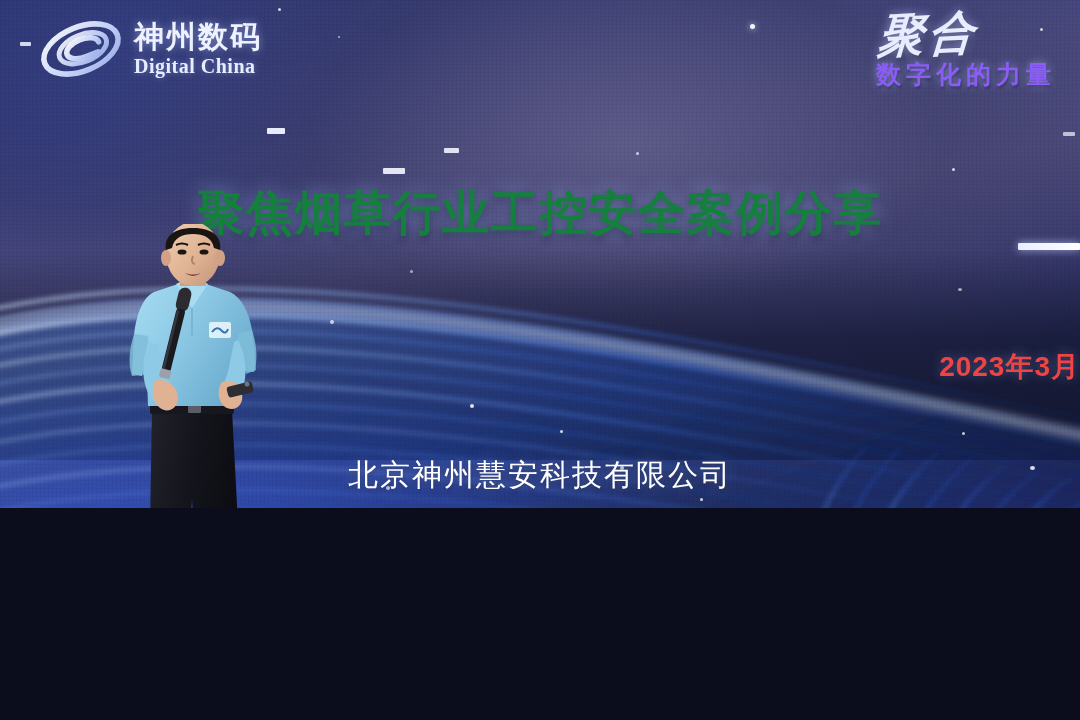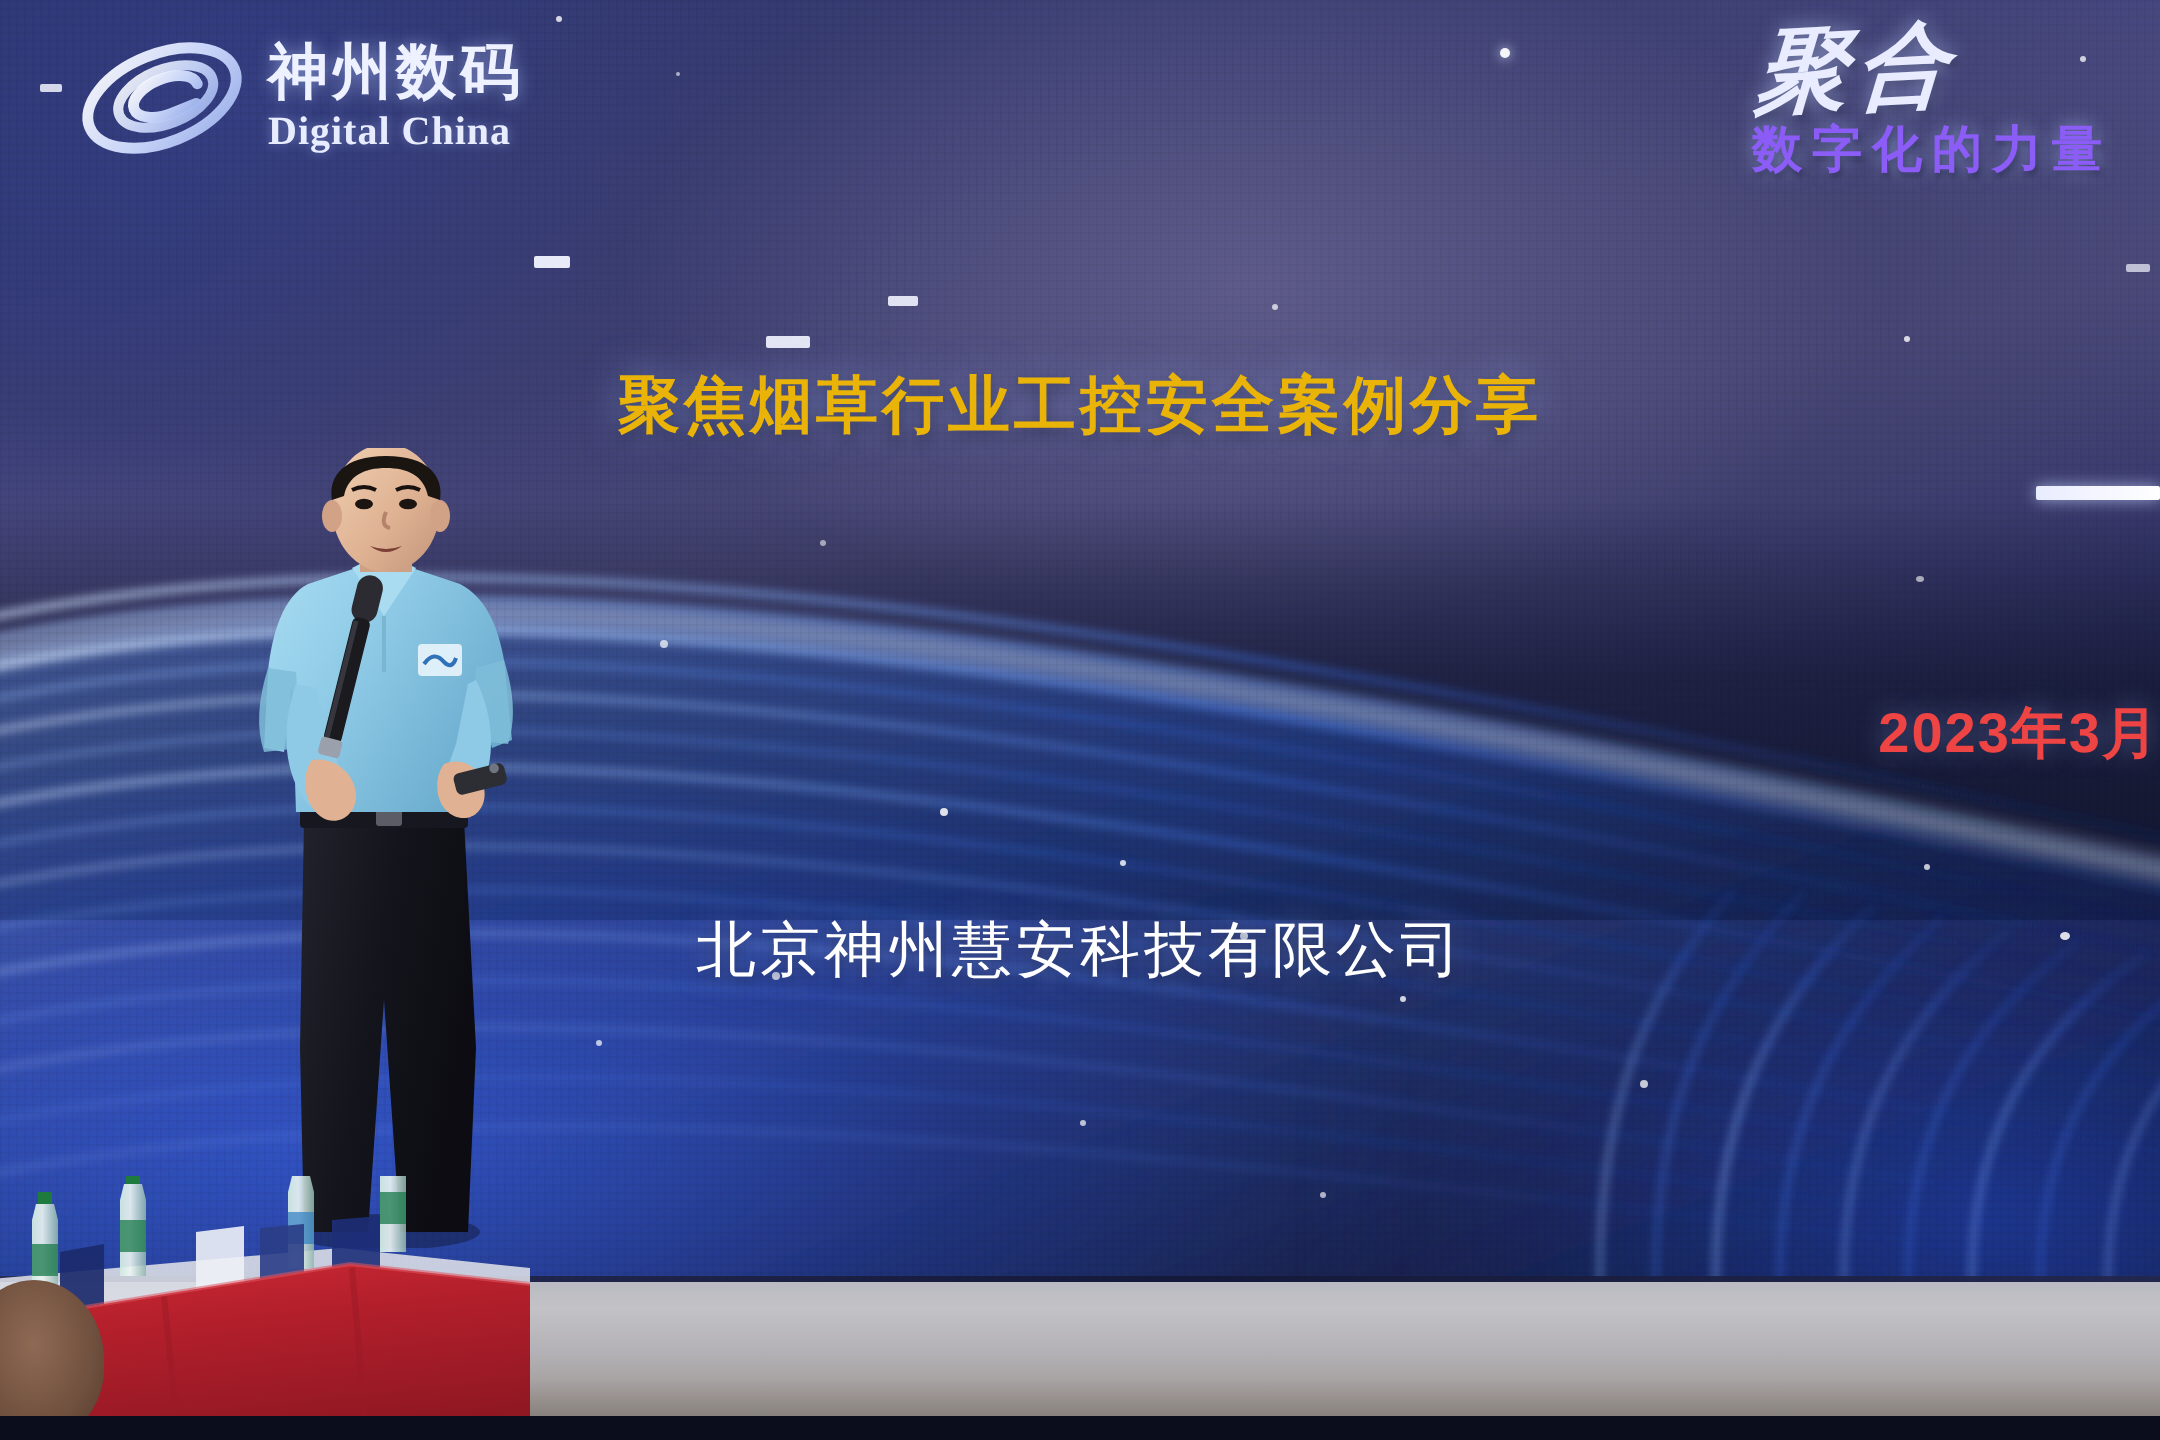--- a/index.html
+++ b/index.html
@@ -3,21 +3,21 @@
 <meta charset="utf-8">
 <title>Conference Stage Presentation</title>
 <style>
   * { margin:0; padding:0; box-sizing:border-box; }
   html,body {
     width:1080px; height:720px; overflow:hidden;
     background:#0b0d1c;
     font-family:"Liberation Sans","DejaVu Sans",sans-serif;
   }
   #stage {
-    position:relative; width:1080px; height:708px; overflow:hidden;
+    position:relative; width:1080px; height:508px; overflow:hidden;
   }
 
   
   .led-screen {
     position:absolute; left:0; top:0; width:1080px; height:648px;
     background:
       radial-gradient(ellipse 700px 380px at 58% 22%, rgba(97,94,140,0.85) 0%, rgba(62,62,106,0.45) 45%, rgba(30,34,72,0) 78%),
       radial-gradient(ellipse 500px 300px at 12% 8%, rgba(52,62,130,0.9) 0%, rgba(38,46,104,0.35) 55%, rgba(24,28,62,0) 85%),
       linear-gradient(168deg, #2f3a78 0%, #39407e 14%, #4a4a80 30%, #4e4c7e 42%, #33356a 58%, #23284f 72%, #1a1f3f 86%, #141830 100%);
     overflow:hidden;
@@ -80,21 +80,21 @@
   }
   .slogan-sub {
     font-size:25px; font-weight:700; color:#8b5cf6; letter-spacing:5px;
     margin-top:2px;
     text-shadow:0 0 9px rgba(180,200,255,.55), 1px 2px 3px rgba(10,12,40,.55);
   }
 
   
   .slide-title {
     position:absolute; left:0; right:0; top:182px; text-align:center;
-    font-size:31px; font-weight:700; color:#eab308; letter-spacing:2px;
+    font-size:47px; font-weight:700; color:#15803d; letter-spacing:2px;
     text-shadow:0 0 18px rgba(160,185,255,.55), 0 3px 8px rgba(8,10,32,.6);
   }
   .slide-date {
     position:absolute; left:0; right:0; top:348px; text-align:right;
     font-size:28px; font-weight:700; color:#ef4444; letter-spacing:1px;
     text-shadow:0 0 12px rgba(160,185,255,.45), 0 2px 6px rgba(8,10,32,.55);
   }
   .slide-company {
     position:absolute; left:0; right:0; top:455px; text-align:center;
     font-size:30px; font-weight:400; color:#ffffff; letter-spacing:2px;

